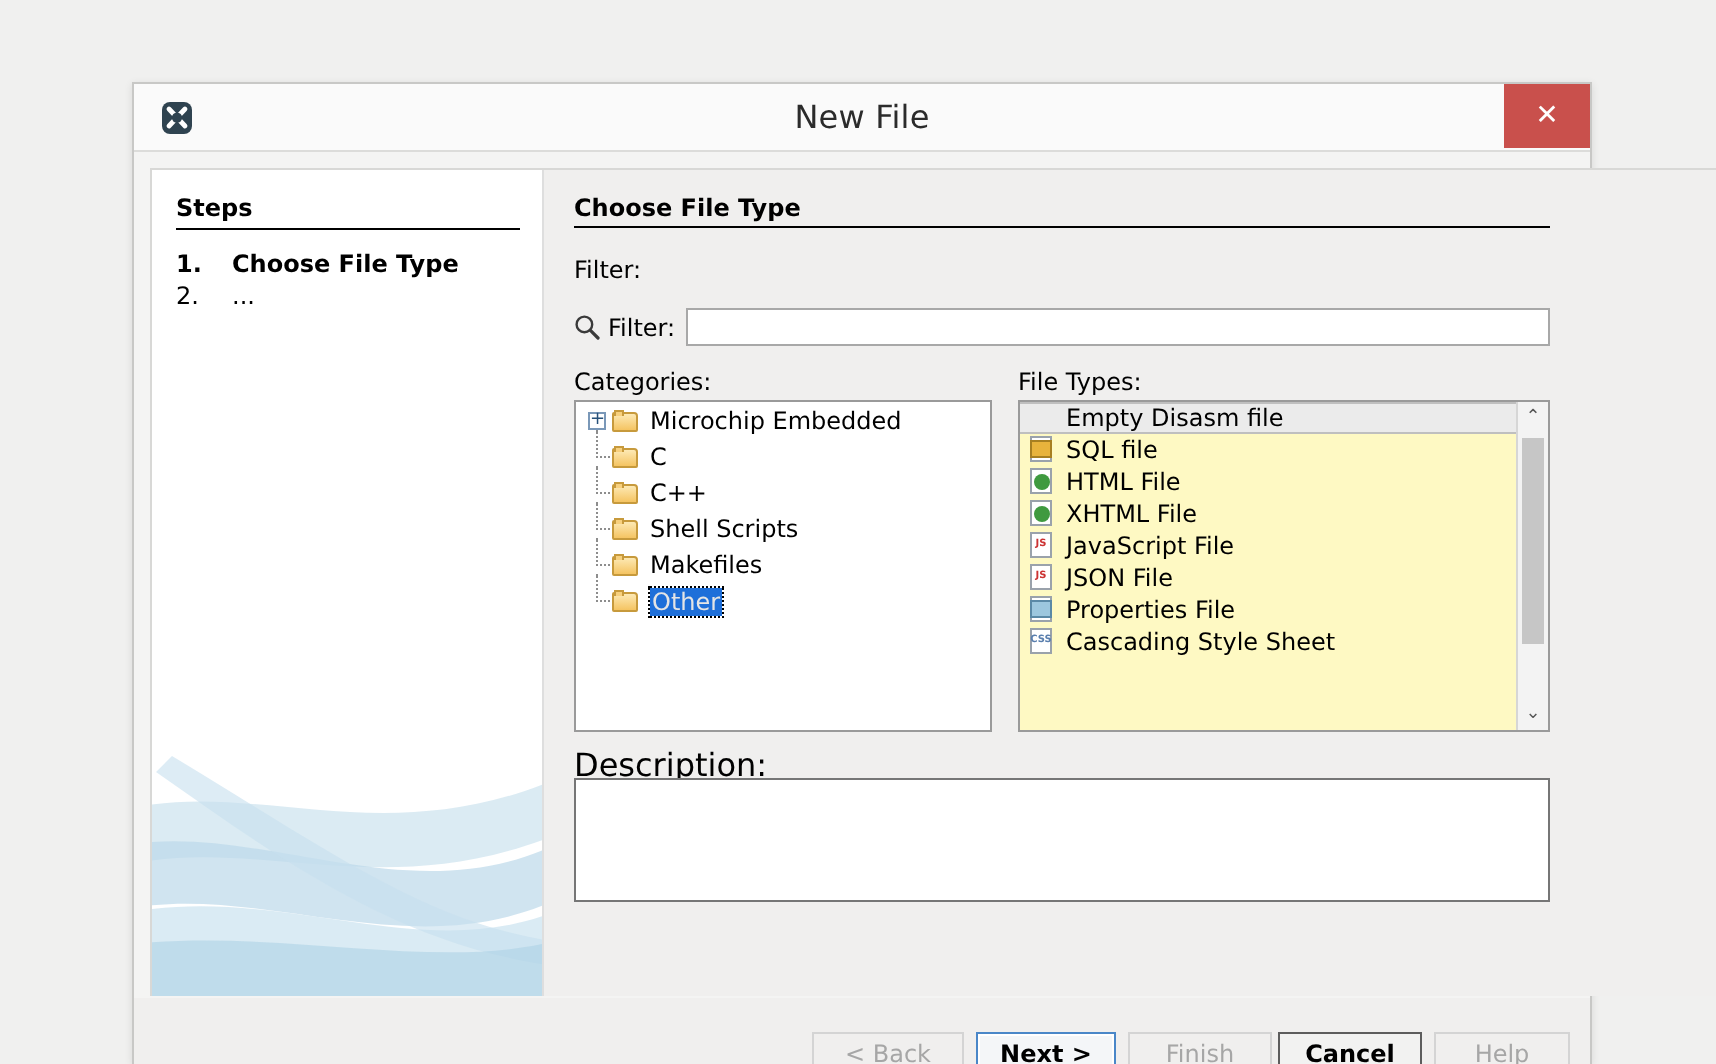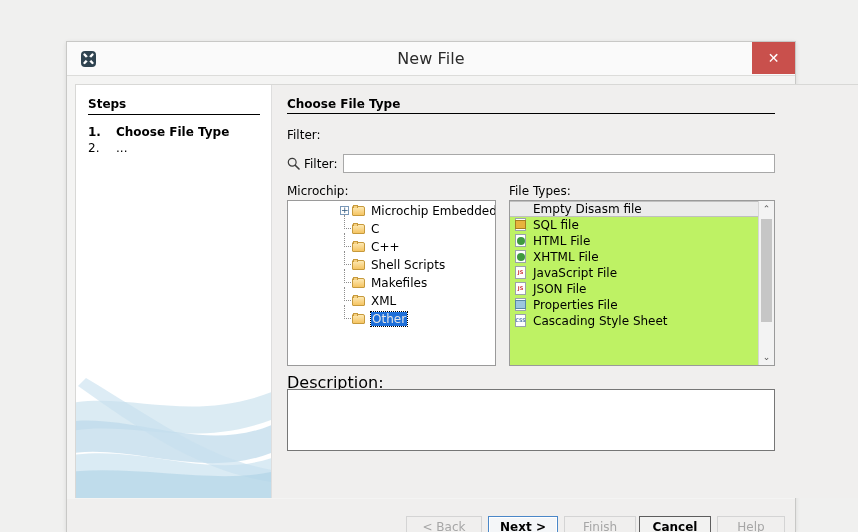--- a/index.html
+++ b/index.html
@@ -265,21 +265,20 @@
     box-sizing: border-box;
     overflow: hidden;
   }
   .cat-row {
     position: relative;
     height: 18px;
     line-height: 18px;
     font-size: 12px;
     padding-left: 6px;
     white-space: nowrap;
-    margin-left: 46px;
   }
   .cat-expand {
     display: inline-block;
     width: 9px;
     height: 9px;
     line-height: 7px;
     text-align: center;
     font-size: 9px;
     border: 1px solid #7a98b8;
     background: #ffffff;
@@ -344,21 +343,21 @@
     padding: 0 1px;
   }
 
   
   #ft-list {
     position: absolute;
     left: 237px;
     top: 115px;
     width: 266px;
     height: 166px;
-    background: #bef264;
+    background: #fef9c3;
     border: 1px solid #9a9a9a;
     box-sizing: border-box;
     overflow: hidden;
   }
   #ft-items {
     position: absolute;
     left: 0; top: 0;
     right: 16px;
     bottom: 0;
     overflow: hidden;
@@ -554,39 +553,36 @@
 
       <div id="project-label">Filter:</div>
 
       <svg id="filter-icon" viewBox="0 0 13 13">
         <circle cx="5.2" cy="5.2" r="3.9" fill="none" stroke="#3a3a3a" stroke-width="1.2"></circle>
         <line x1="8.2" y1="8.2" x2="12" y2="12" stroke="#3a3a3a" stroke-width="1.6" stroke-linecap="round"></line>
       </svg>
       <div id="filter-label">Filter:</div>
       <input id="filter-input" type="text" value="" style="">
 
-      <div id="cat-label">Microchip:</div>
+      <div id="cat-label">Categories:</div>
       <div id="cat-list">
         <div class="cat-row">
           <span class="cat-expand">+</span><span class="folder"></span><span class="cat-text">Microchip Embedded</span>
         </div>
         <div class="cat-row">
           <span class="cat-dots"></span><span class="folder"></span><span class="cat-text">C</span>
         </div>
         <div class="cat-row">
           <span class="cat-dots"></span><span class="folder"></span><span class="cat-text">C++</span>
         </div>
         <div class="cat-row">
           <span class="cat-dots"></span><span class="folder"></span><span class="cat-text">Shell Scripts</span>
         </div>
         <div class="cat-row">
           <span class="cat-dots"></span><span class="folder"></span><span class="cat-text">Makefiles</span>
-        </div>
-        <div class="cat-row">
-          <span class="cat-dots"></span><span class="folder"></span><span class="cat-text">XML</span>
         </div>
         <div class="cat-row">
           <span class="cat-dots"></span><span class="folder"></span><span class="cat-text selected">Other</span>
         </div>
       </div>
 
       <div id="ft-label">File Types:</div>
       <div id="ft-list">
         <div id="ft-items">
 

